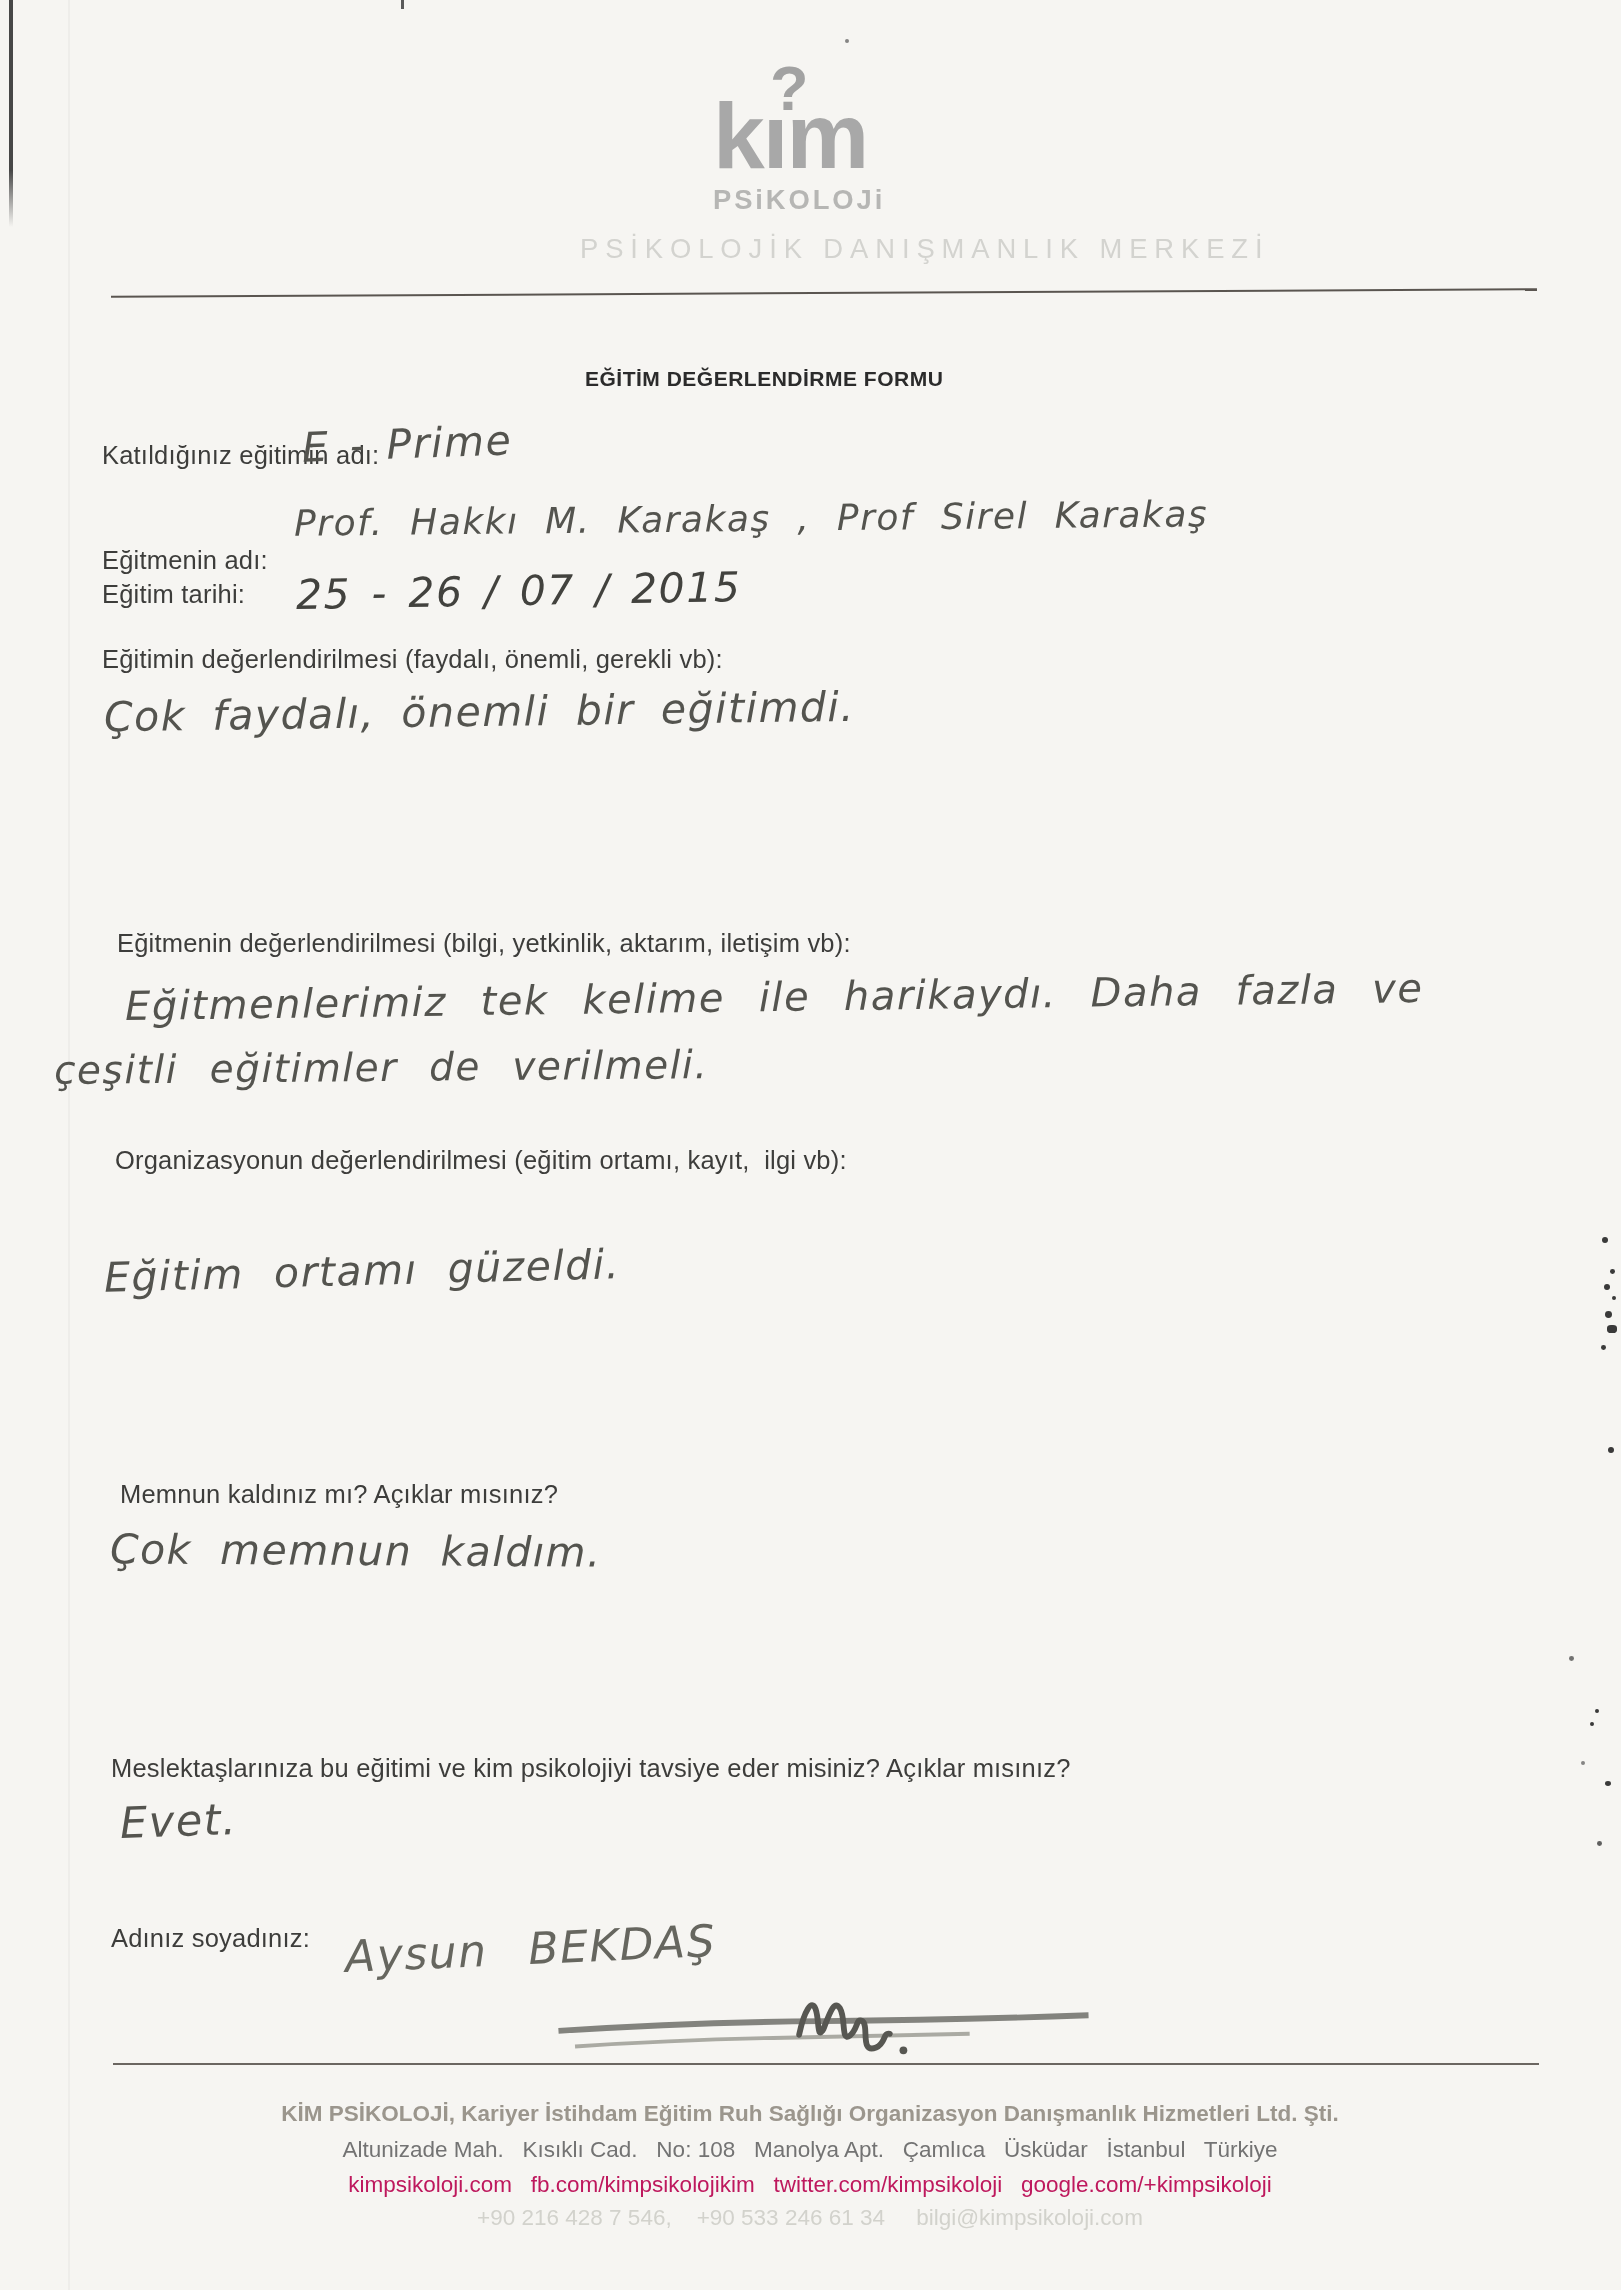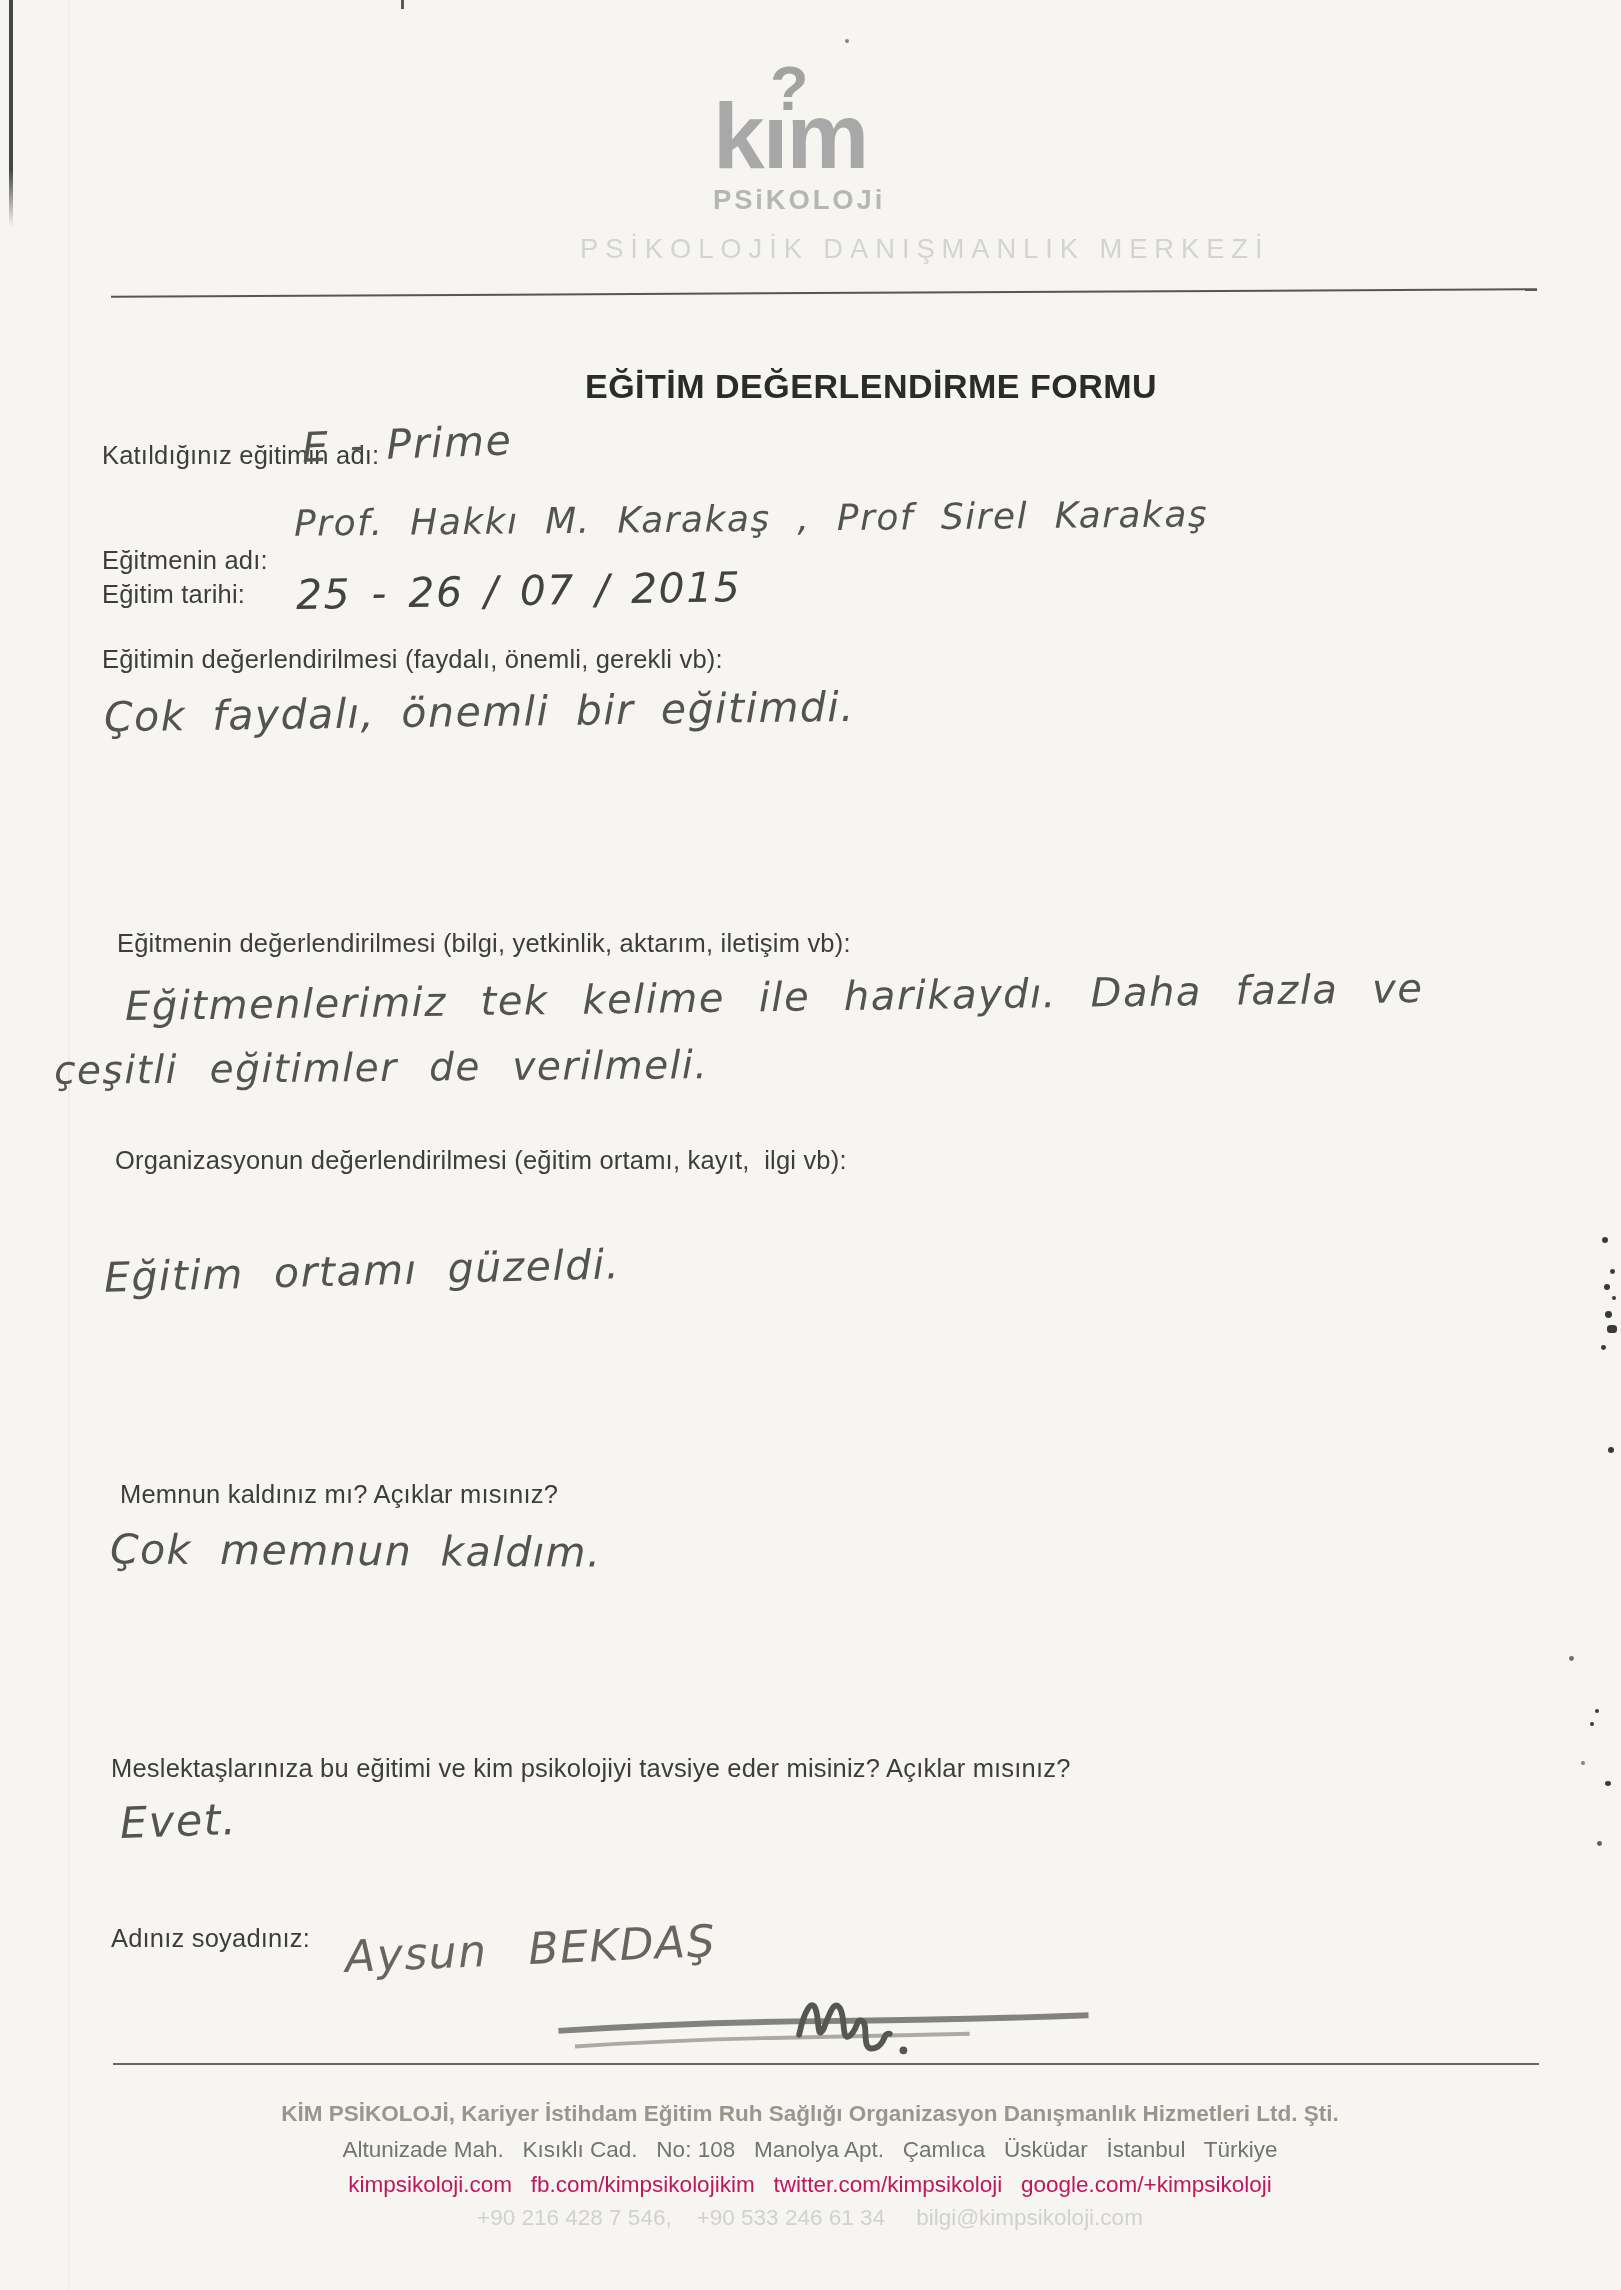--- a/index.html
+++ b/index.html
@@ -8,21 +8,21 @@
     background:#f6f5f2;
     font-family:"Liberation Sans", sans-serif;
   }
   .abs{position:absolute;}
   
   .label{
     font-family:"Liberation Sans", sans-serif;
     color:#3d3d3b;font-size:25.5px;letter-spacing:0.2px;white-space:pre-wrap;
   }
   .title{
-    font-weight:bold;font-size:34px;color:#2b2b2b;letter-spacing:0.5px;white-space:pre-wrap;
+    font-weight:bold;font-size:21px;color:#2b2b2b;letter-spacing:0.5px;white-space:pre-wrap;
   }
   
   .hw{
     font-family:"DejaVu Sans", sans-serif;
     font-style:italic;color:#54544f;white-space:pre-wrap;
     letter-spacing:1.5px;word-spacing:5.9px;
   }
   
   .logo-word{
     font-weight:bold;color:#a8a8a8;font-size:93px;letter-spacing:-2px;line-height:1;

